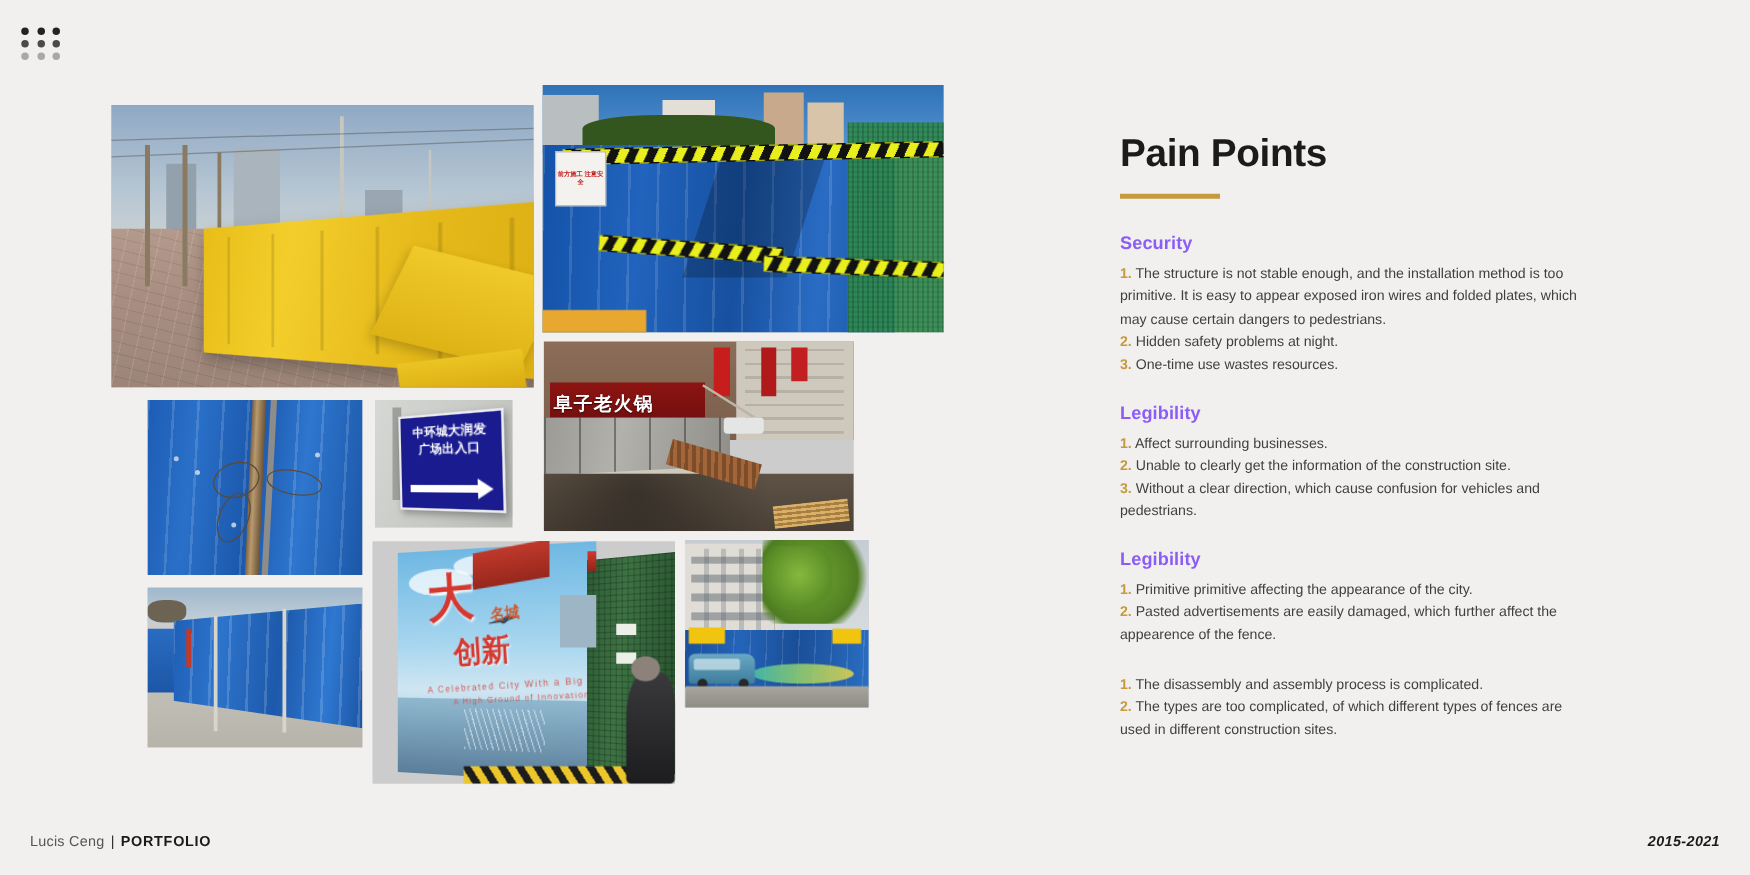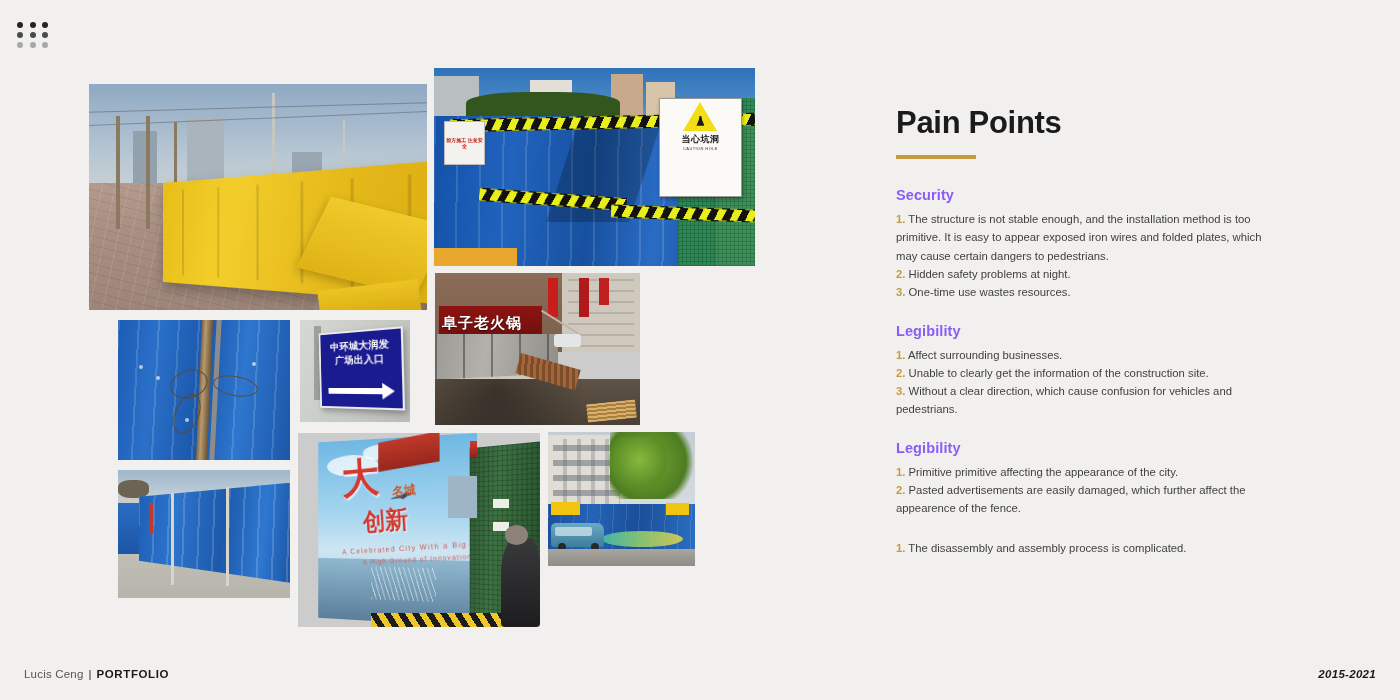--- a/index.html
+++ b/index.html
@@ -243,21 +243,21 @@
   }
   #photo-fence-pole .wa { left: 30%; top: 36%; width: 22%; height: 20%; transform: rotate(-18deg); }
   #photo-fence-pole .wb { left: 55%; top: 40%; width: 26%; height: 14%; transform: rotate(10deg); }
   #photo-fence-pole .wc { left: 33%; top: 52%; width: 14%; height: 30%; transform: rotate(22deg); }
   #photo-fence-pole .bolt {
     position:absolute; width:4px; height:4px; border-radius:50%;
     background: rgba(230,235,240,.75);
   }
 
   
-  #photo-shops-trench { left: 435px; top: 273px; width: 205px; height: 152px; }
+  #photo-shops-trench { left: 435px; top: 273px; width: 248px; height: 152px; }
   #photo-shops-trench .shops {
     position:absolute; left:0; top:0; width:100%; height:52%;
     background: linear-gradient(#8b6d58, #7a5f4c);
   }
   #photo-shops-trench .bldg-white {
     position:absolute; right:0; top:0; width:38%; height:52%;
     background: #cfc8bd;
   }
   #photo-shops-trench .bldg-white:after {
     content:""; position:absolute; inset:6% 8%;
@@ -677,27 +677,20 @@
       <div class="blue-panel"></div>
       <div class="shadow-diag"></div>
       <div class="green-mesh"></div>
       <div class="orange-base"></div>
       <div class="chev-tape ct1"></div>
       <div class="chev-tape ct2"></div>
       <div class="chev-tape ct3"></div>
       <div class="sign-red">
         <span>前方施工
 注意安全</span>
-      </div>
-      <div class="sign-caution">
-        <div class="tri">
-            <i></i>
-          </div>
-        <div class="cn">当心坑洞</div>
-        <div class="en">CAUTION HOLE</div>
       </div>
     </div>
   </div>
 
   <div class="photo" id="photo-fence-pole">
     <div class="ph-inner">
       <div class="bg3"></div>
       <div class="rust-pole"></div>
       <div class="metal-strip"></div>
       <div class="wire3 wa"></div>
@@ -817,20 +810,21 @@
         <div class="pp-item"><span class="num">2.</span> <span>Unable to clearly get the information of the construction site.</span></div>
         <div class="pp-item"><span class="num">3.</span> <span>Without a clear direction, which cause confusion for vehicles and pedestrians.</span></div>
       </div>
       <div class="pp-section">
         <div class="pp-heading">Legibility</div>
         <div class="pp-item"><span class="num">1.</span> <span>Primitive primitive affecting the appearance of the city.</span></div>
         <div class="pp-item"><span class="num">2.</span> <span>Pasted advertisements are easily damaged, which further affect the appearence of the fence.</span></div>
       </div>
       <div class="pp-section">
         <div class="pp-item"><span class="num">1.</span> <span>The disassembly and assembly process is complicated.</span></div>
+        <div class="pp-item"><span class="num">2.</span> <span>The types are too complicated, of which different types of fences are used in different construction sites.</span></div>
       </div>
     </div>
 </div>
 
 <div id="footer-left">
   <span class="author">Lucis Ceng</span>
   <span class="bar">|</span>
   <span class="brand">PORTFOLIO</span>
 </div>
 <div id="footer-right">2015-2021</div>

